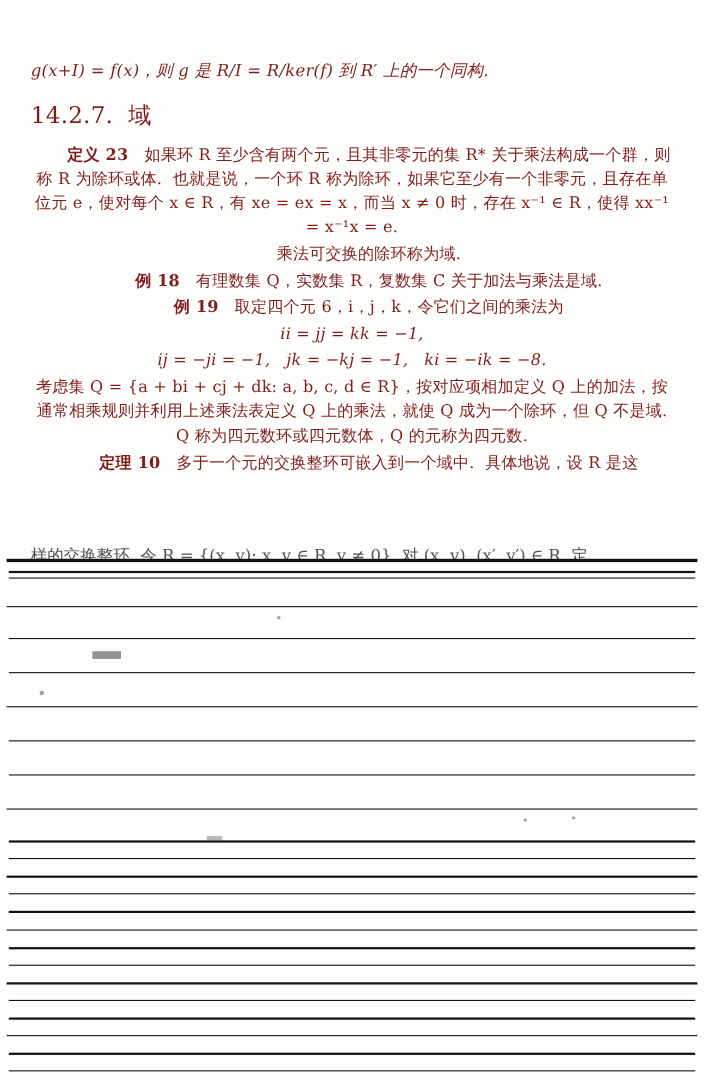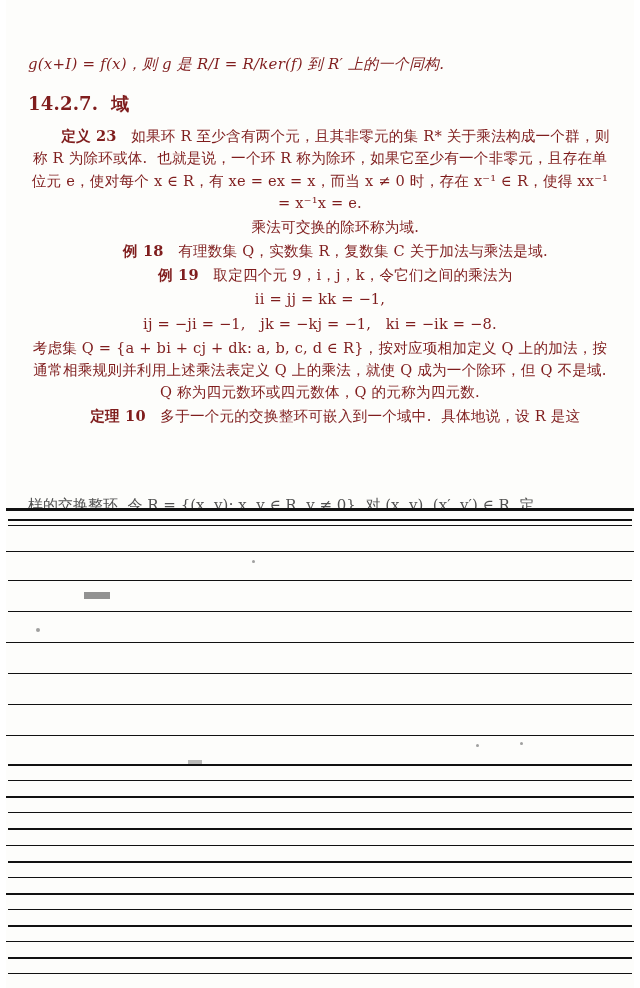--- a/index.html
+++ b/index.html
@@ -40,25 +40,26 @@
     padding: 0;
   }
   .ind {
     text-indent: 2.1em;
   }
   .bold {
     font-weight: bold;
   }
   .mathline {
     text-align: center;
+    font-style: italic;
     margin: 2px 0;
   }
   .heading {
-    font-size: 18px;
-    font-weight: bold;
+    font-size: 21px;
+    font-weight: normal;
     margin-top: 14px;
     margin-bottom: 8px;
   }
   .topline {
     font-style: italic;
     font-size: 15px;
     margin-bottom: 4px;
   }
   .para {
     margin-top: 2px;
@@ -129,21 +130,21 @@
 
     <p class="ln heading">14.2.7.  域</p>
 
     <p class="ln ind para"><span class="bold">定义 23</span><span>&nbsp;&nbsp;&nbsp;</span><span>如果环 R 至少含有两个元，且其非零元的集 R* 关于乘法构成一个群，则称 R 为除环或体.  也就是说，一个环 R 称为除环，如果它至少有一个非零元，且存在单位元 e，使对每个 x ∈ R，有 xe = ex = x，而当 x ≠ 0 时，存在 x⁻¹ ∈ R，使得 xx⁻¹ = x⁻¹x = e.</span></p>
 
     <p class="ln ind para"><span>乘法可交换的除环称为域.</span></p>
 
 
     <p class="ln ind para"><span class="bold">例 18</span><span>&nbsp;&nbsp;&nbsp;</span><span>有理数集 Q，实数集 R，复数集 C 关于加法与乘法是域.</span></p>
 
-    <p class="ln ind para"><span class="bold">例 19</span><span>&nbsp;&nbsp;&nbsp;</span><span>取定四个元 9，i，j，k，令它们之间的乘法为</span></p>
+    <p class="ln ind para"><span class="bold">例 19</span><span>&nbsp;&nbsp;&nbsp;</span><span>取定四个元 6，i，j，k，令它们之间的乘法为</span></p>
 
     <p class="ln mathline">ii = jj = kk = −1,</p>
 
     <p class="ln mathline">ij = −ji = −1,   jk = −kj = −1,   ki = −ik = −8.</p>
 
     <p class="ln para"><span>考虑集 Q = {a + bi + cj + dk: a, b, c, d ∈ R}，按对应项相加定义 Q 上的加法，按通常相乘规则并利用上述乘法表定义 Q 上的乘法，就使 Q 成为一个除环，但 Q 不是域.  Q 称为四元数环或四元数体，Q 的元称为四元数.</span></p>
 
     <p class="ln ind para"><span class="bold">定理 10</span><span>&nbsp;&nbsp;&nbsp;</span><span>多于一个元的交换整环可嵌入到一个域中.  具体地说，设 R 是这</span></p>
 
   </div>

